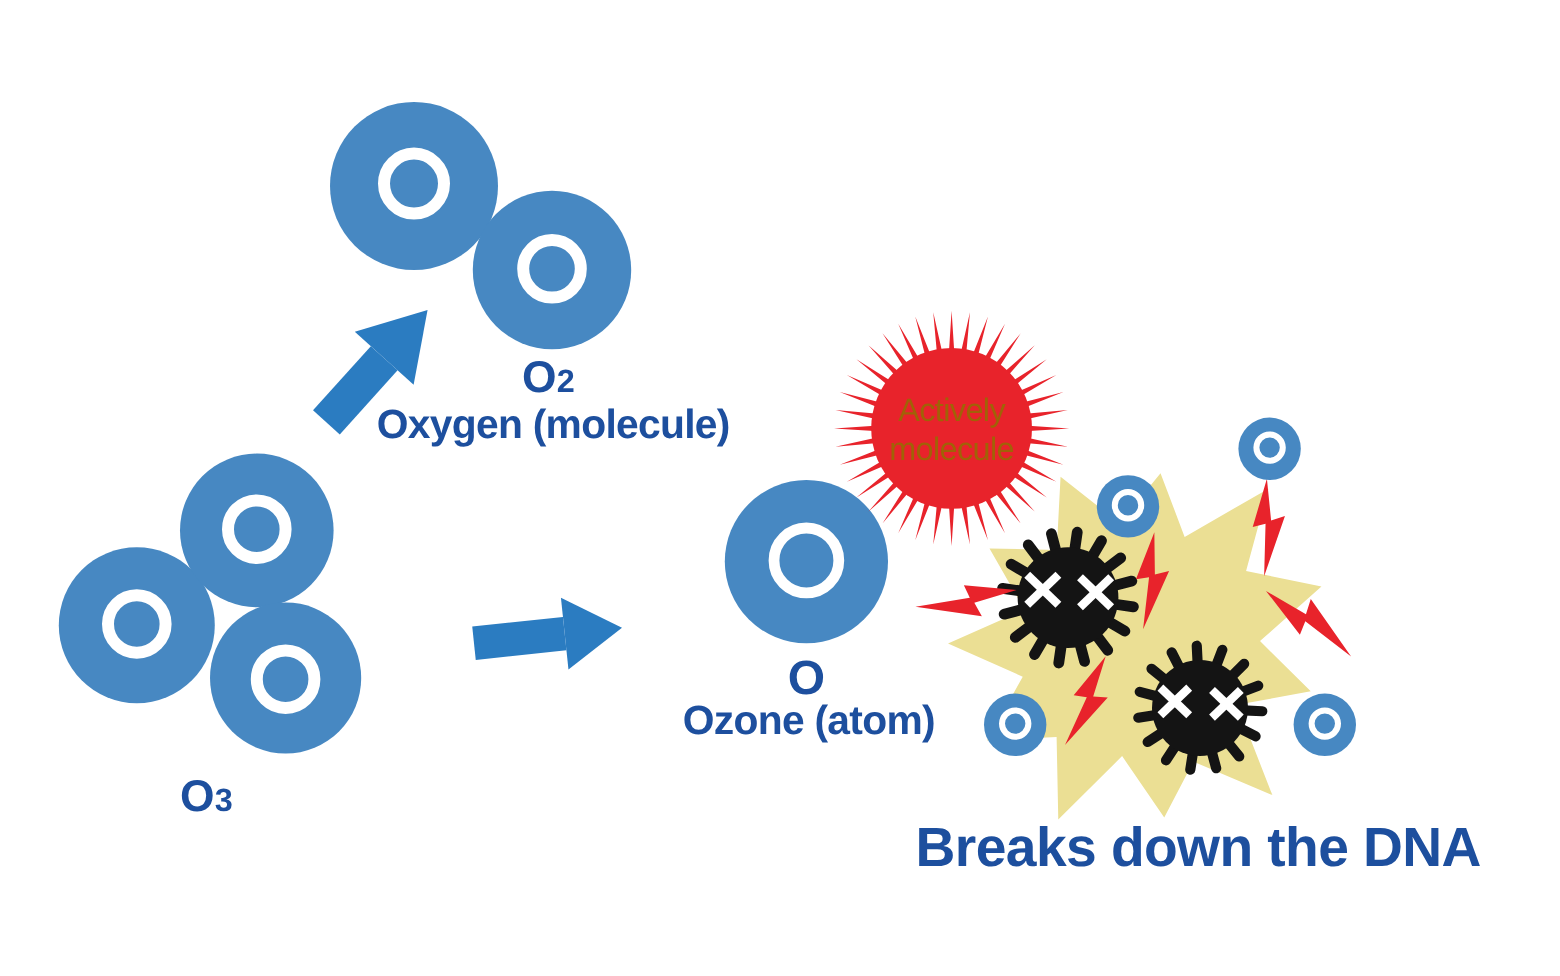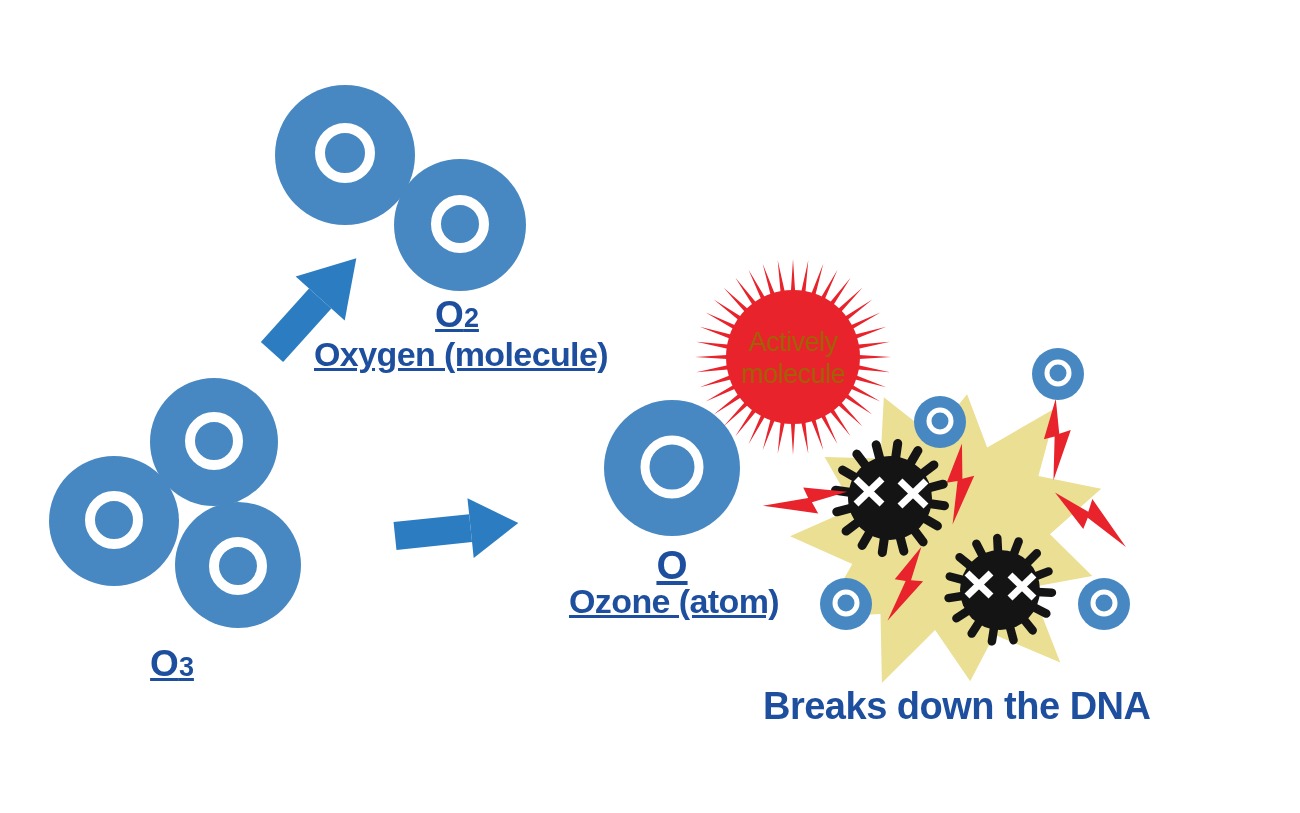--- a/index.html
+++ b/index.html
@@ -1,31 +1,31 @@
 <!DOCTYPE html>
 <html><head>
 <meta charset="utf-8">
 <style>
   html,body{margin:0;padding:0;background:#ffffff;}
   .canvas{
     position:relative;width:1300px;height:813px;background:#ffffff;overflow:hidden;
     font-family:"Liberation Sans","DejaVu Sans",sans-serif;
   }
   .canvas svg.art{position:absolute;left:0;top:0;}
-  .label{position:absolute;color:#1D4F9E;font-weight:bold;white-space:nowrap;line-height:1;text-decoration:underline;}
+  .label{position:absolute;color:#1D4F9E;font-weight:bold;white-space:nowrap;line-height:1;}
   .centered{transform:translateX(-50%);text-align:center;}
   .formula{font-size:37px;letter-spacing:0px;}
   .formula .sub{font-size:27px;}
   .sublabel{font-size:34px;letter-spacing:-0.6px;}
   .badge-text{
     position:absolute;color:#a16207;font-weight:normal;font-size:27px;line-height:32px;
     text-align:center;transform:translateX(-50%);letter-spacing:-0.5px;
   }
   .caption{
-    position:absolute;color:#1D4F9E;font-weight:bold;font-size:38px;line-height:40px;
+    position:absolute;color:#1D4F9E;font-weight:bold;font-size:46px;line-height:40px;
     letter-spacing:-0.5px;white-space:nowrap;
   }
 </style>
 </head>
 <body>
 
 <div class="canvas">
 
   <svg class="art" width="1300" height="813" viewBox="0 0 1300 813">
 

